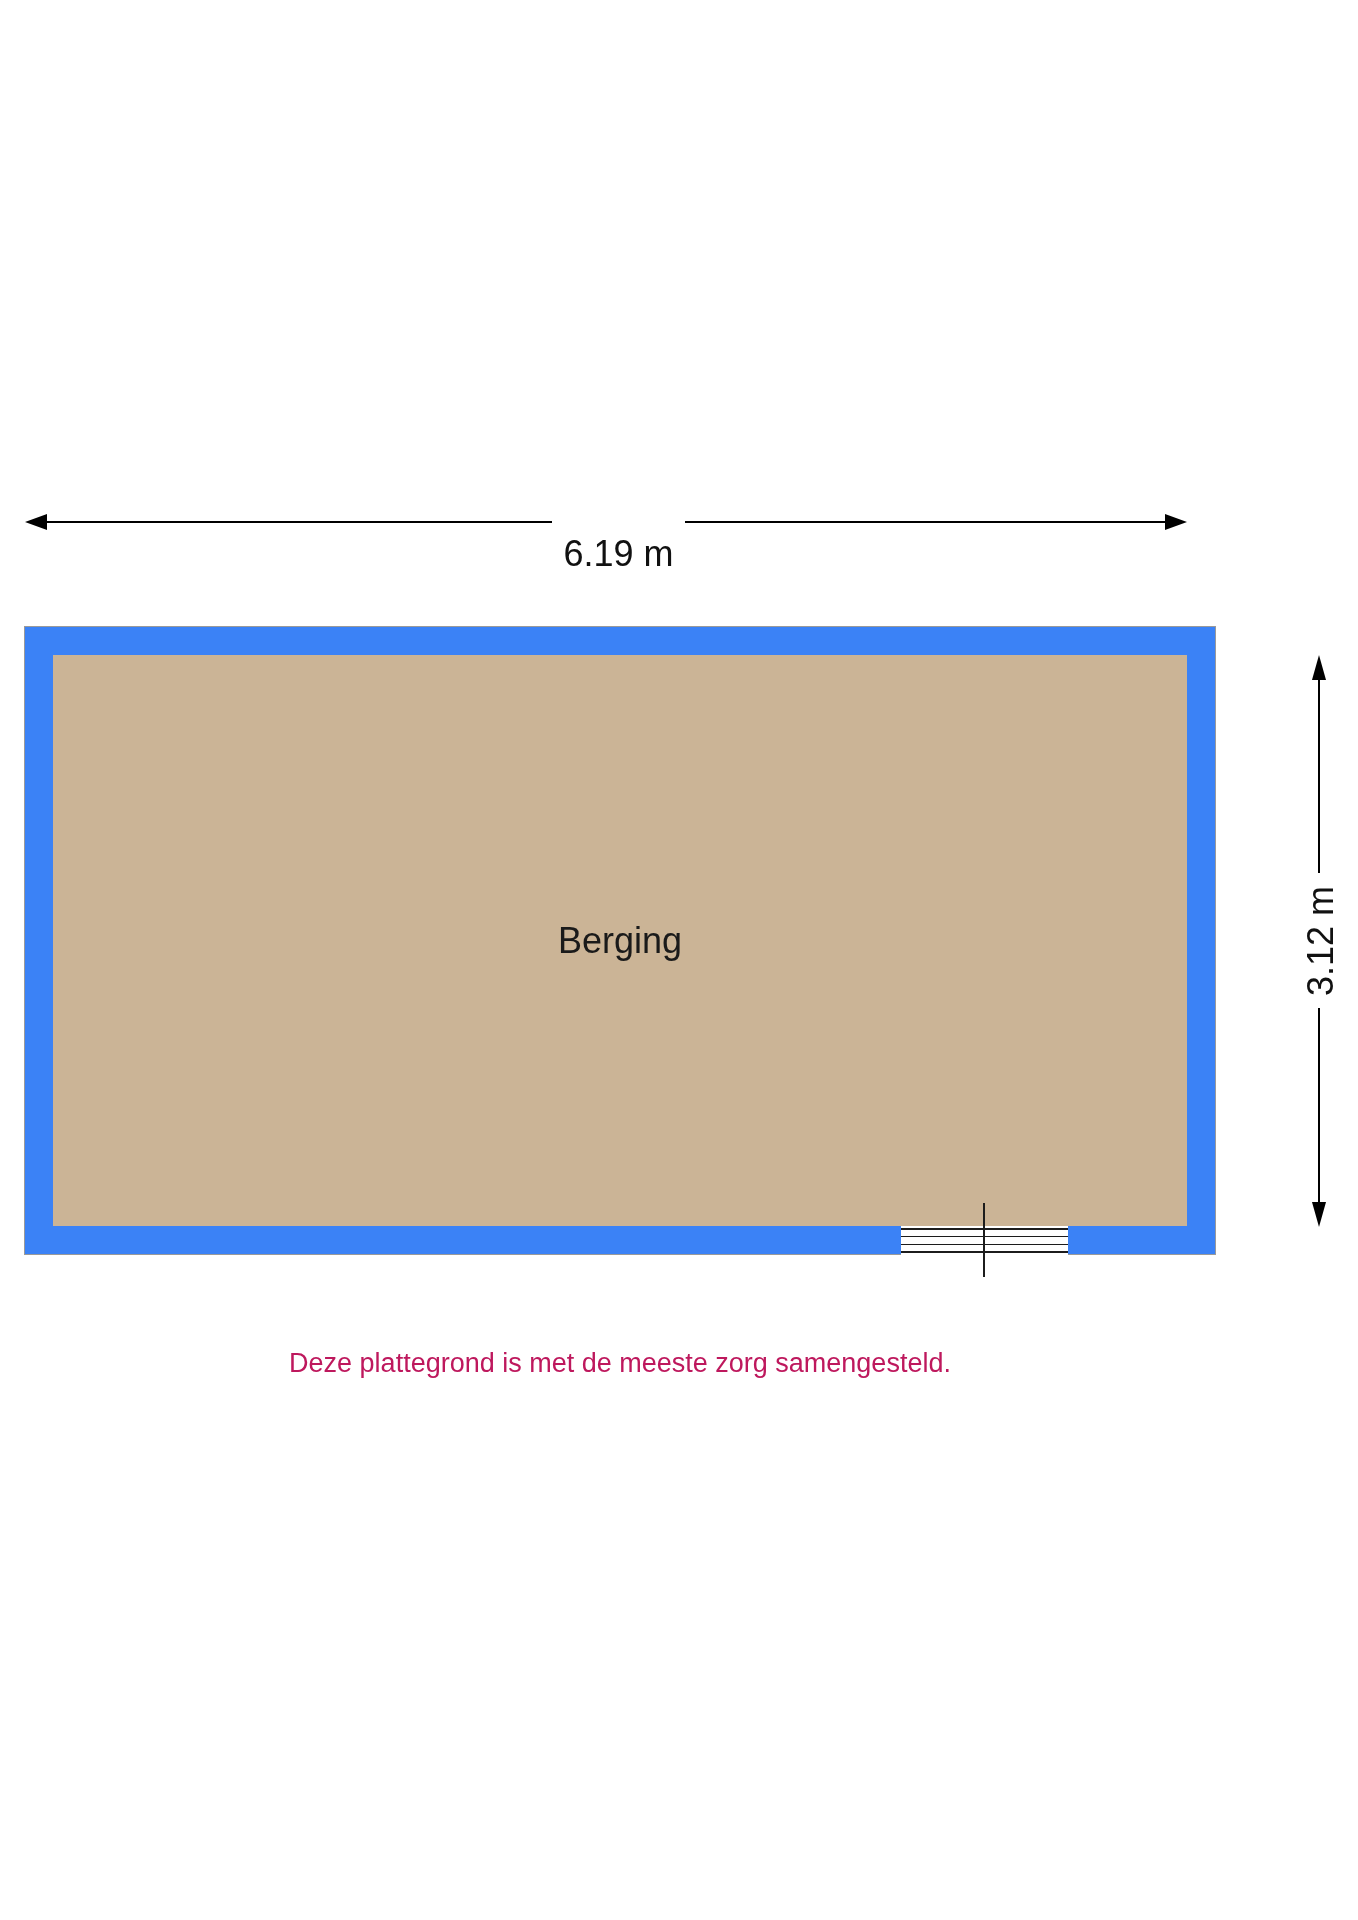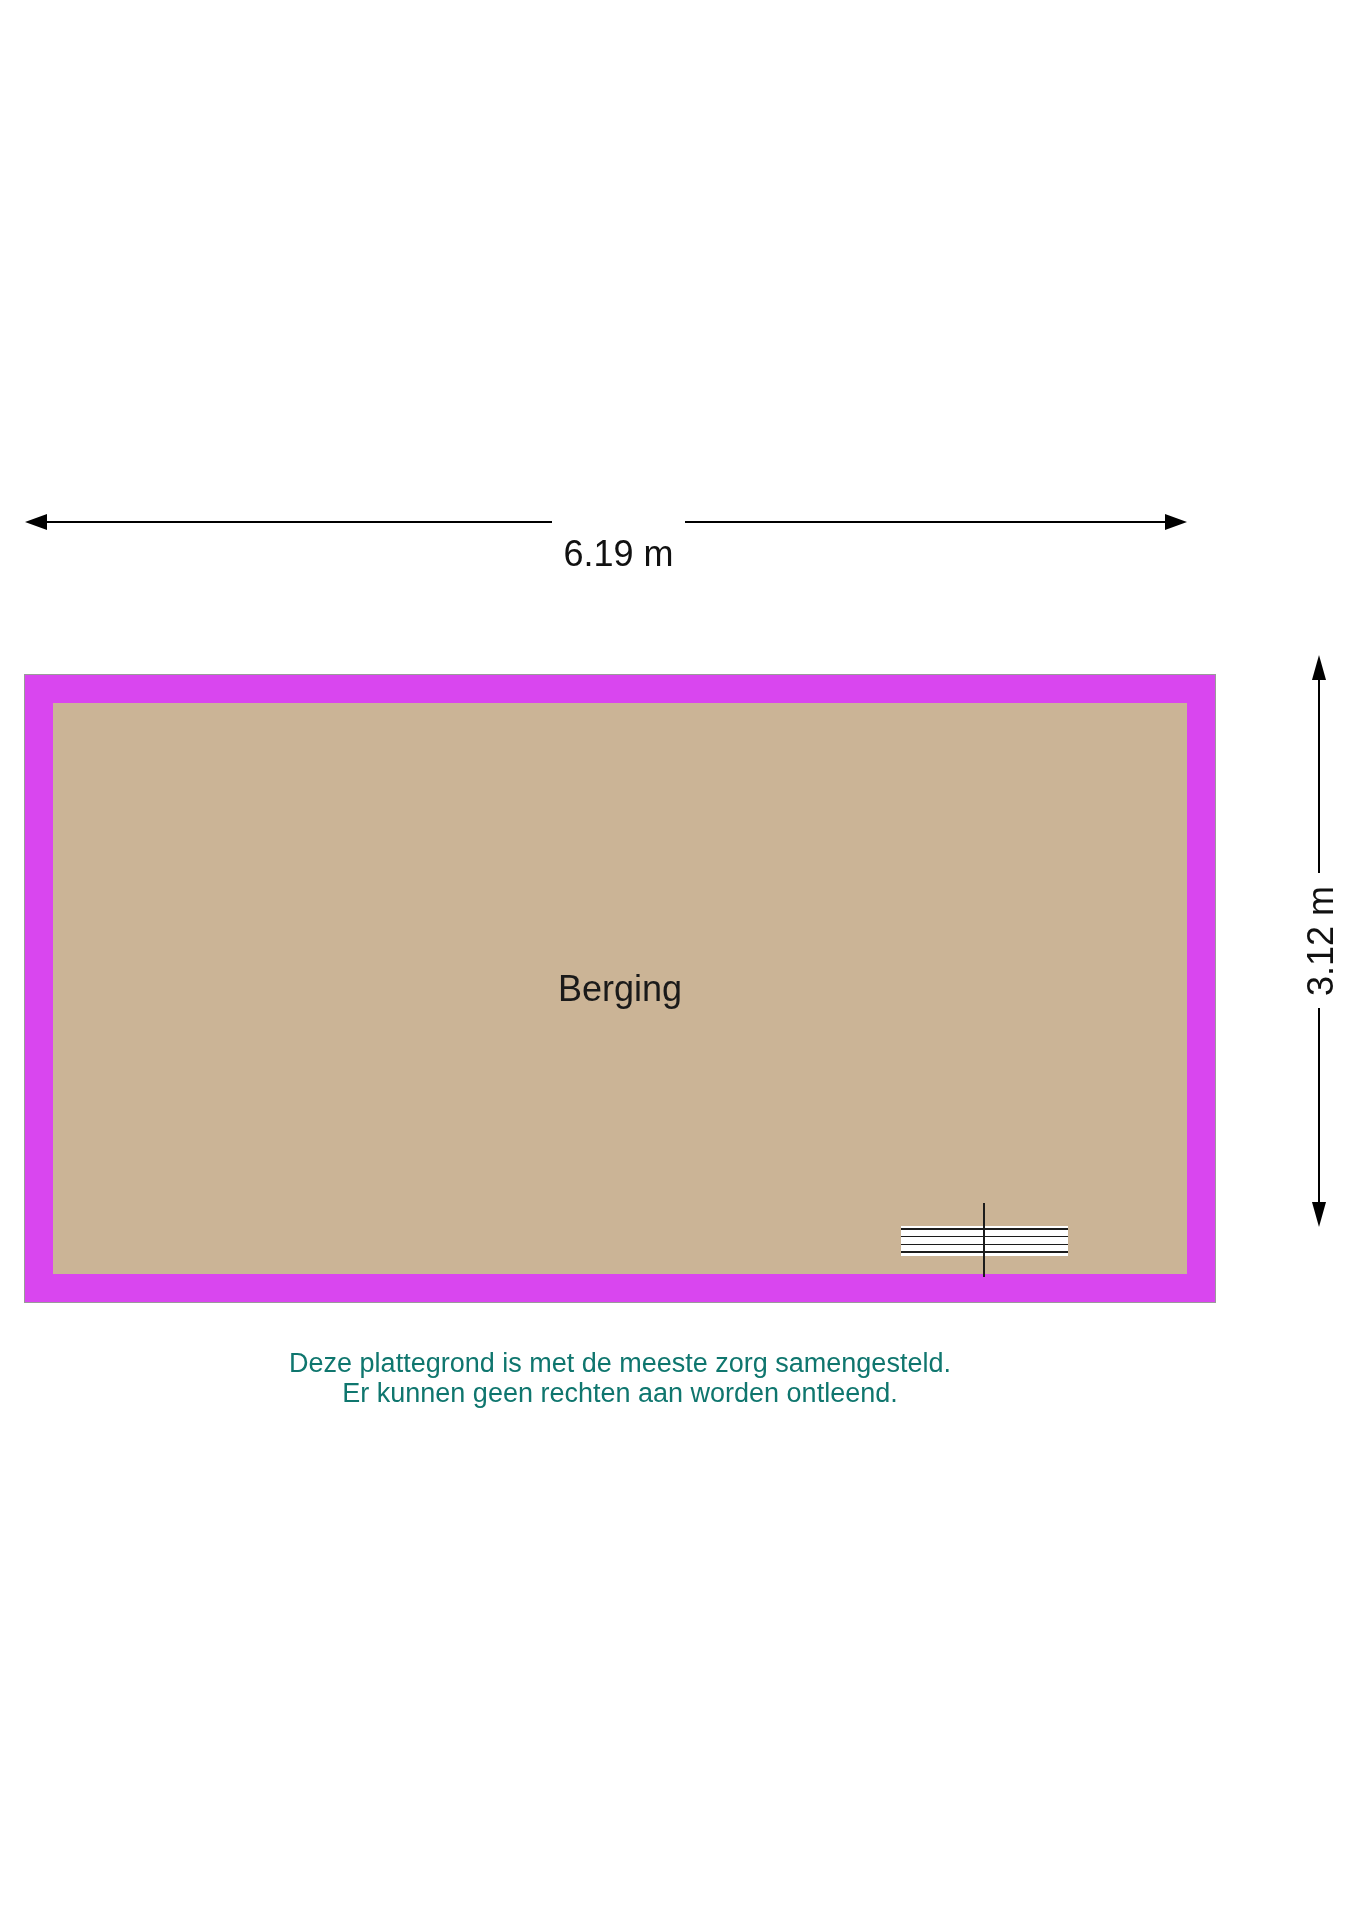--- a/index.html
+++ b/index.html
@@ -72,23 +72,22 @@
     border-top: 25px solid #000000;
   }
 
   
   .room-walls {
     position: absolute;
     left: 25px;
     top: 627px;
     width: 1190px;
     height: 627px;
-    background: #d946ef;
+    background: #3b82f6;
     outline: 1px solid #9a9a9a;
-    margin-top: 48px;
   }
   .room-floor {
     position: absolute;
     left: 28px;
     top: 28px;
     right: 28px;
     bottom: 28px;
     display: flex;
     align-items: center;
     justify-content: center;
@@ -134,21 +133,21 @@
 
   
   .disclaimer {
     position: absolute;
     left: 25px;
     top: 1348px;
     width: 1190px;
     text-align: center;
     font-size: 27px;
     line-height: 30px;
-    color: #0f766e;
+    color: #be185d;
   }
 </style>
 </head>
 <body>
 
 <div>
   <div class="arrow arrow-left"></div>
   <div class="dim-seg" style="left:44px;  top:521px; width:508px; height:2px;"></div>
   <div class="dim-label-h">6.19 m</div>
   <div class="dim-seg" style="left:685px; top:521px; width:481px; height:2px;"></div>
@@ -173,14 +172,13 @@
 <div>
   <div class="arrow arrow-up"></div>
   <div class="dim-seg" style="left:1318px; top:678px; width:2px; height:195px;"></div>
   <div class="dim-label-v">3.12 m</div>
   <div class="dim-seg" style="left:1318px; top:1008px; width:2px; height:196px;"></div>
   <div class="arrow arrow-down"></div>
 </div>
 
 <div class="disclaimer">
   <div>Deze plattegrond is met de meeste zorg samengesteld.</div>
-  <div>Er kunnen geen rechten aan worden ontleend.</div>
 </div>
 
 </body></html>

